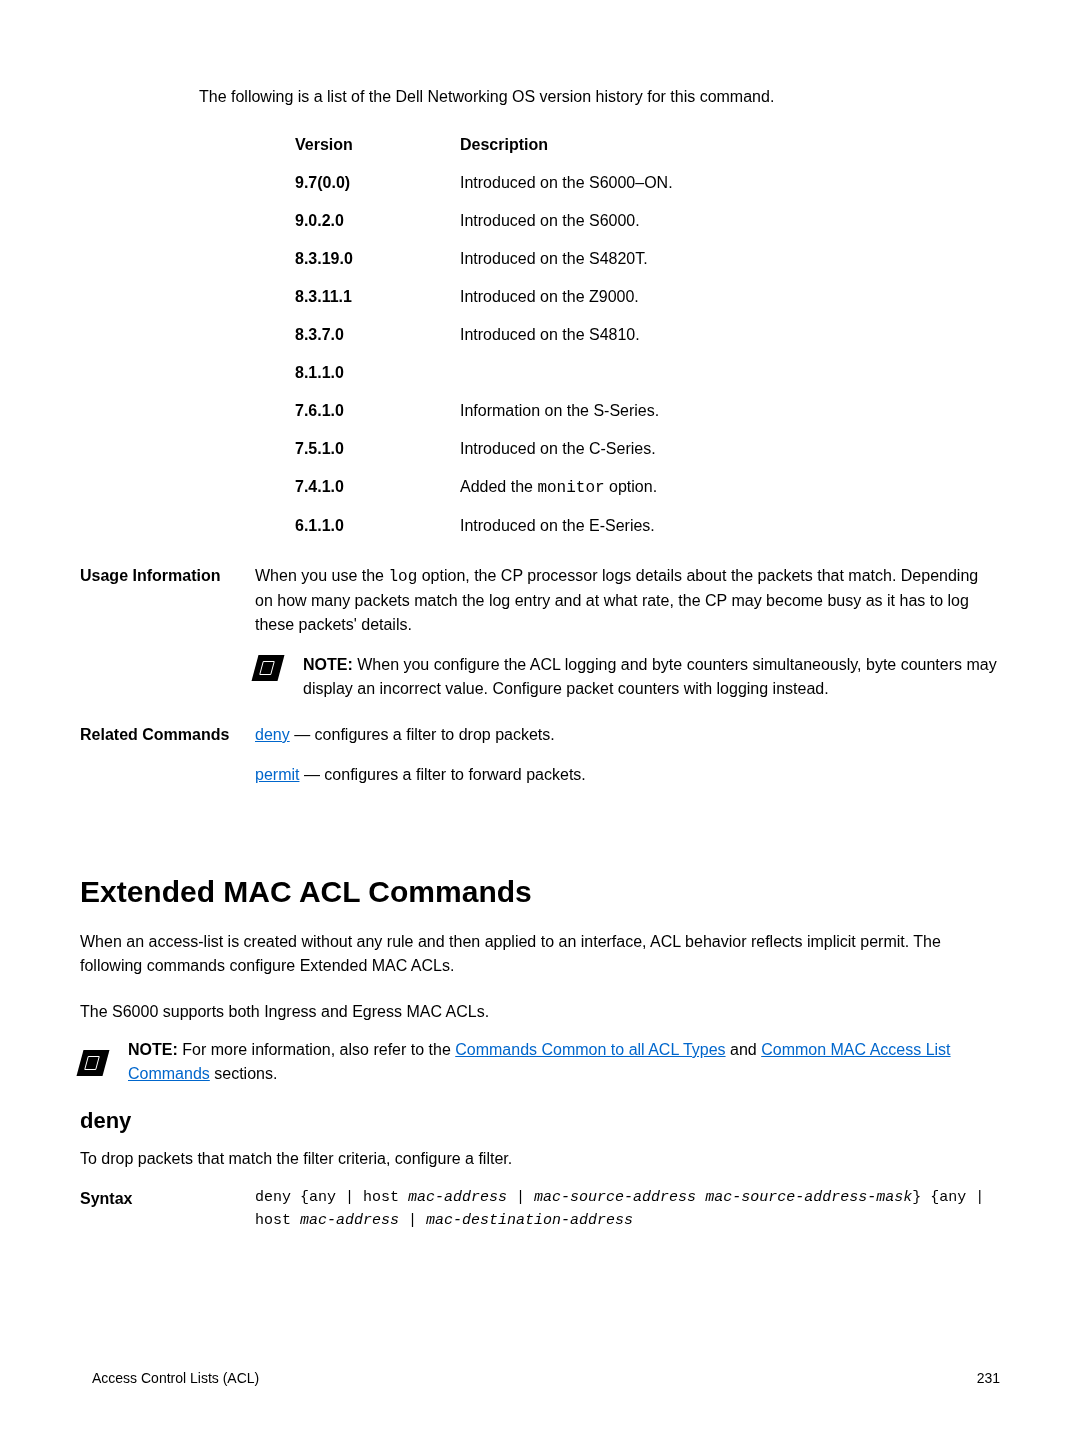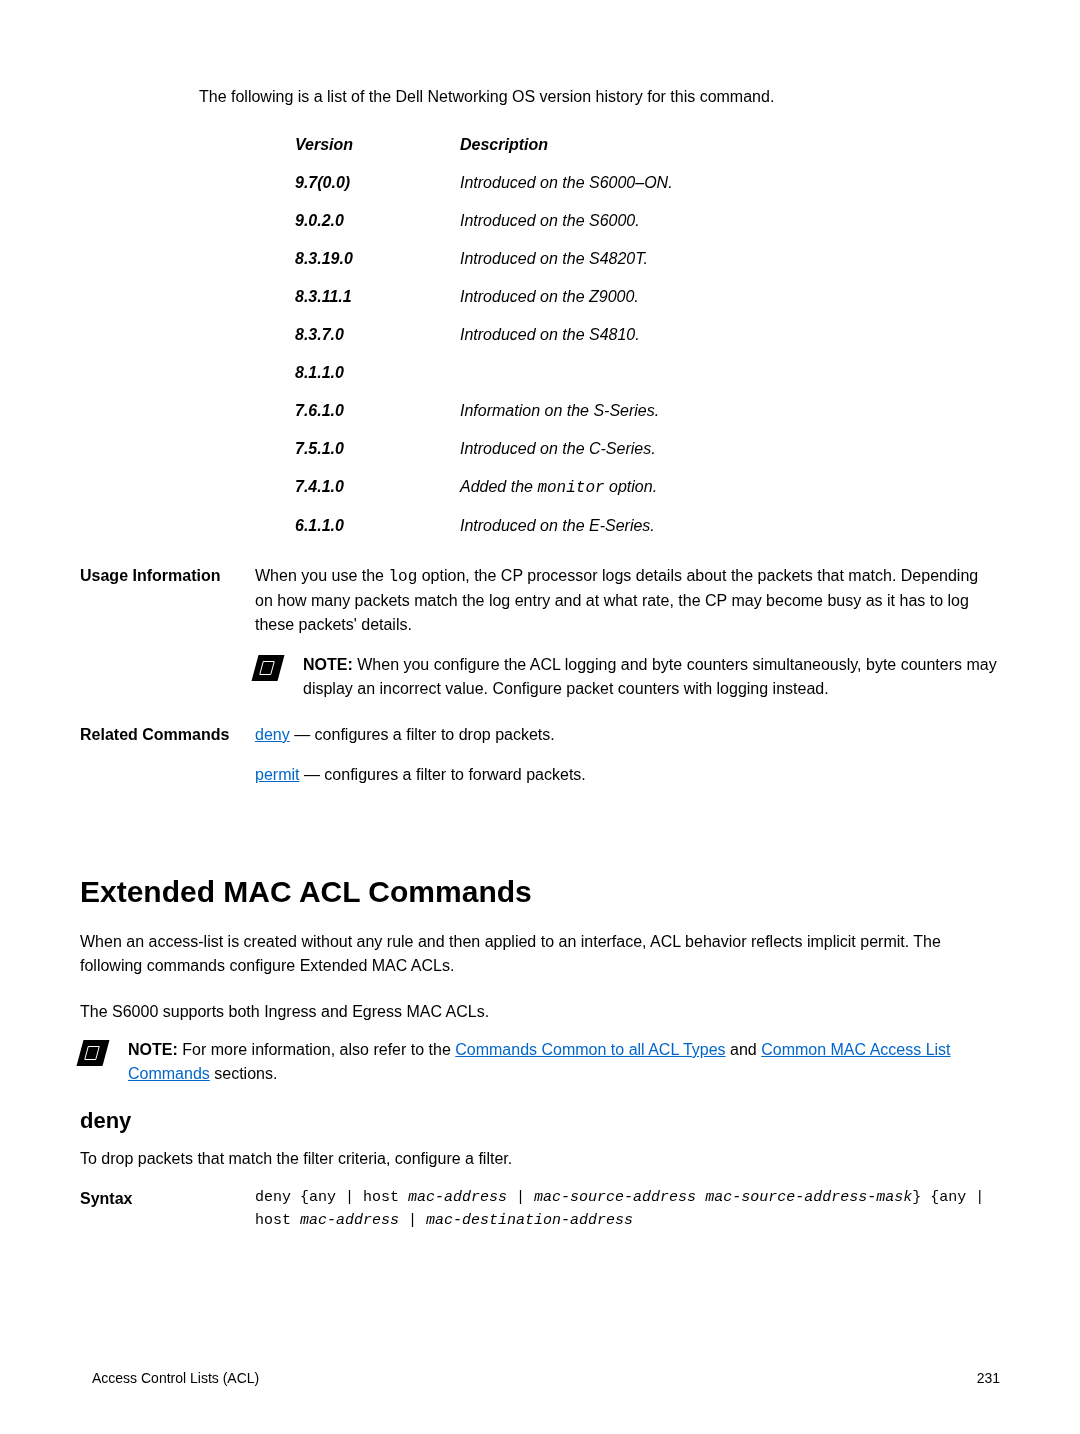--- a/index.html
+++ b/index.html
@@ -21,21 +21,20 @@
     padding: 85px 80px 0 80px;
   }
   .intro-text {
     margin-left: 119px;
     margin-bottom: 24px;
     color: #000;
   }
   .version-table {
     margin-left: 215px;
     margin-bottom: 26px;
-    font-style: italic;
   }
   .version-row {
     display: flex;
     margin-bottom: 14px;
   }
   .version-col {
     width: 165px;
     font-weight: 600;
   }
   .desc-col {
@@ -131,21 +130,21 @@
     margin-bottom: 16px;
   }
   .h1-desc {
     margin-bottom: 22px;
   }
   .s6000-text {
     margin-bottom: 14px;
   }
   .note-inline {
     display: flex;
-    align-items: flex-start;
+    align-items: center;
     gap: 22px;
     margin-bottom: 18px;
   }
   h2 {
     font-size: 22px;
     font-weight: 600;
     margin-bottom: 10px;
   }
   .deny-desc {
     margin-bottom: 16px;

